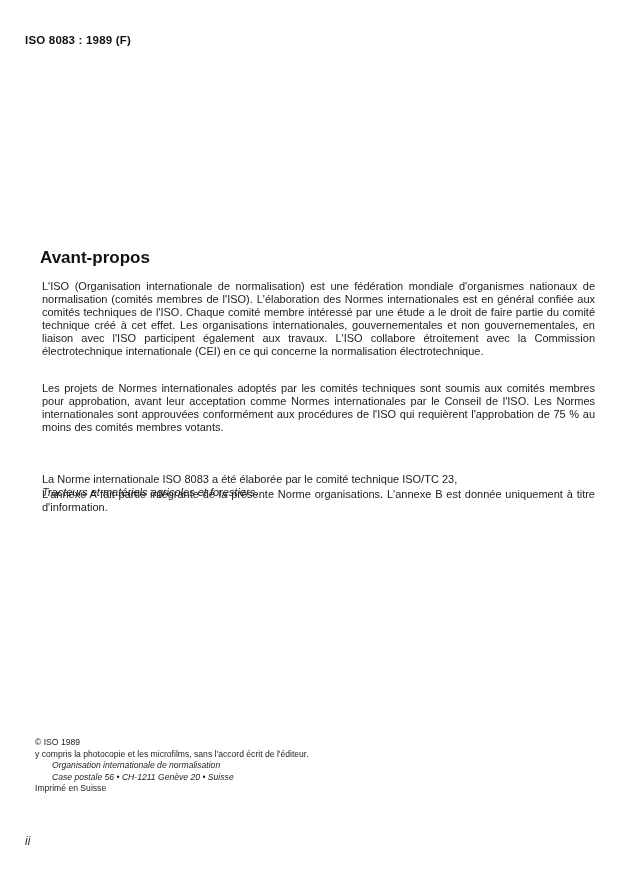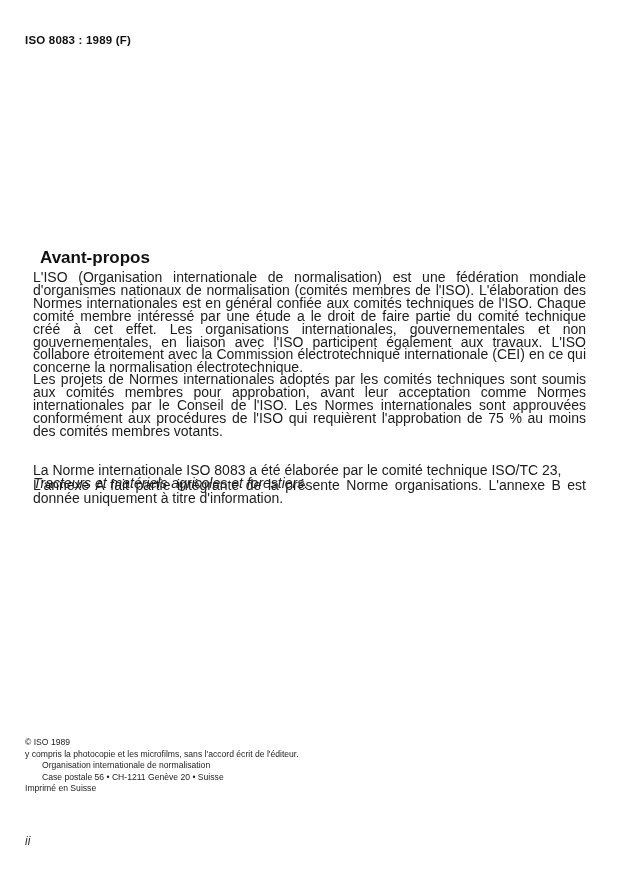--- a/index.html
+++ b/index.html
@@ -31,46 +31,46 @@
       top: 232px;
       font-size: 17px;
       font-weight: bold;
       color: #111;
       margin: 16px;
     }
     .body-text {
       position: absolute;
       left: 25px;
       width: 553px;
-      font-size: 14px;
+      font-size: 11px;
       line-height: 12.9px;
       text-align: justify;
       color: #1c1c1c;
-      margin: 8px;
+      margin: 17px;
     }
     .p1 { top: 263px; }
     .p2 { top: 365px; }
     .p3 { top: 456px; }
     .p4 { top: 471px; }
     .italic { font-style: italic; }
     .copyright-block {
       position: absolute;
       left: 25px;
       top: 737px;
       width: 553px;
       font-size: 8.6px;
       line-height: 11.6px;
       color: #1c1c1c;
     }
-    .copyright-block .line { display: block; }
+    .copyright-block .line { display: block; margin-left: 10px; }
     .copyright-block .justify {
       text-align: justify;
       text-align-last: justify;
     }
-    .copyright-block .indent { padding-left: 17px; }
+    .copyright-block .indent { padding-left: 17px; font-style: italic; }
     .page-number {
       position: absolute;
       left: 25px;
       top: 834px;
       font-size: 12px;
       color: #333;
       font-style: italic;
     }
   </style>
 </head>

